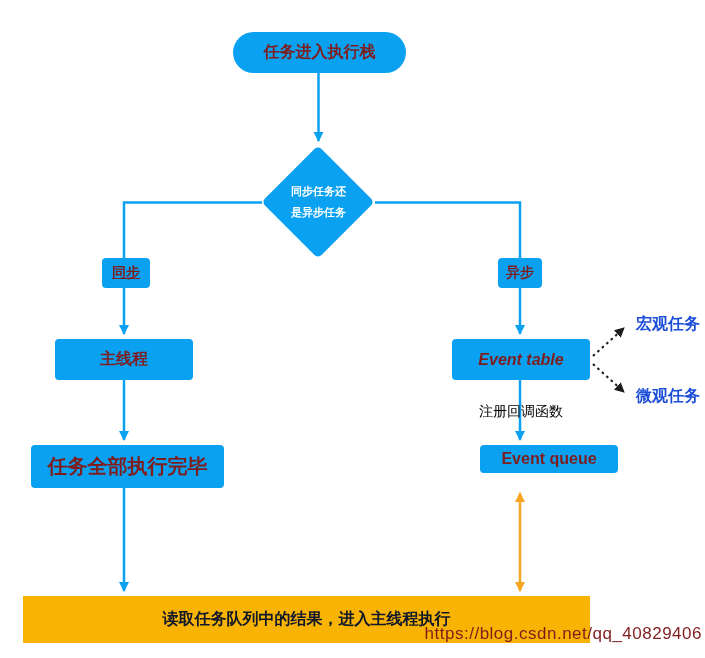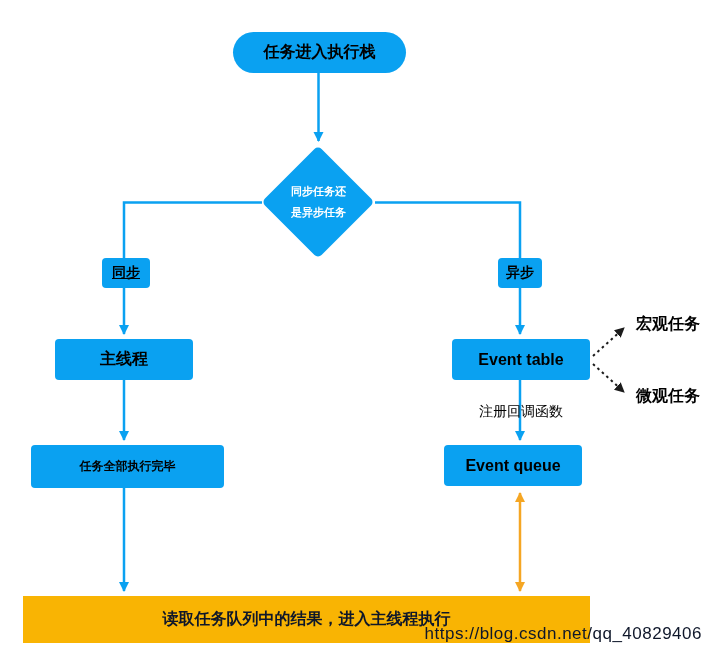--- a/index.html
+++ b/index.html
@@ -2,56 +2,56 @@
 <html><head>
 <meta charset="utf-8">
 <style>
   html,body{margin:0;padding:0;background:#ffffff;}
   .stage{
     position:relative;width:705px;height:658px;background:#ffffff;overflow:hidden;
     font-family:"Liberation Sans","DejaVu Sans",sans-serif;
   }
   .layer{position:absolute;left:0;top:0;width:705px;height:658px;pointer-events:none;}
   .node{
-    position:absolute;background:#0aa1f1;color:#000000;
+    position:absolute;background:#0aa1f1;color:#7f1d1d;
     display:flex;align-items:center;justify-content:center;
     font-weight:600;border-radius:4px;box-sizing:border-box;text-align:center;
   }
   .start-node{left:233px;top:32px;width:173px;height:41px;border-radius:21px;font-size:16px;}
   .diamond-shape{
     position:absolute;left:278px;top:162px;width:80px;height:80px;
     background:#0aa1f1;transform:rotate(45deg);border-radius:5px;
   }
   .diamond-text{
     position:absolute;left:258px;top:181px;width:121px;
     color:#ffffff;font-size:11px;font-weight:600;line-height:21px;text-align:center;
   }
   .tag{font-size:14px;}
   .sync-tag{left:102px;top:258px;width:48px;height:30px;text-decoration:underline;}
   .async-tag{left:498px;top:258px;width:44px;height:30px;}
   .main-thread{left:55px;top:339px;width:138px;height:41px;font-size:16px;}
-  .tasks-complete{left:31px;top:445px;width:193px;height:43px;font-size:12px;}
-  .event-table{left:452px;top:339px;width:138px;height:41px;font-size:16px;}
-  .event-queue{left:444px;top:445px;width:138px;height:41px;font-size:16px;}
+  .tasks-complete{left:31px;top:445px;width:193px;height:43px;font-size:20px;}
+  .event-table{left:452px;top:339px;width:138px;height:41px;font-size:16px;font-style:italic;}
+  .event-queue{left:480px;top:445px;width:138px;height:28px;font-size:16px;}
   .bottom-bar{
     position:absolute;left:23px;top:596px;width:567px;height:47px;background:#f9b403;
     color:#0f172a;display:flex;align-items:center;justify-content:center;
     font-size:16px;font-weight:600;
   }
   .side-label{
-    position:absolute;color:#000000;font-size:16px;font-weight:600;white-space:nowrap;
+    position:absolute;color:#1d4ed8;font-size:16px;font-weight:600;white-space:nowrap;
   }
   .macro-label{left:636px;top:314px;}
   .micro-label{left:636px;top:386px;}
   .register-label{
     position:absolute;left:451px;top:403px;width:140px;text-align:center;
     color:#000000;font-size:14px;white-space:nowrap;
   }
   .watermark{
-    position:absolute;right:3px;top:624px;color:#0f172a;font-size:17px;white-space:nowrap;
+    position:absolute;right:3px;top:624px;color:#7f1d1d;font-size:17px;white-space:nowrap;
     letter-spacing:0.5px;
   }
 </style>
 </head>
 <body>
 
 <div class="stage">
 
   <svg class="layer" viewBox="0 0 705 658">
     <defs>

